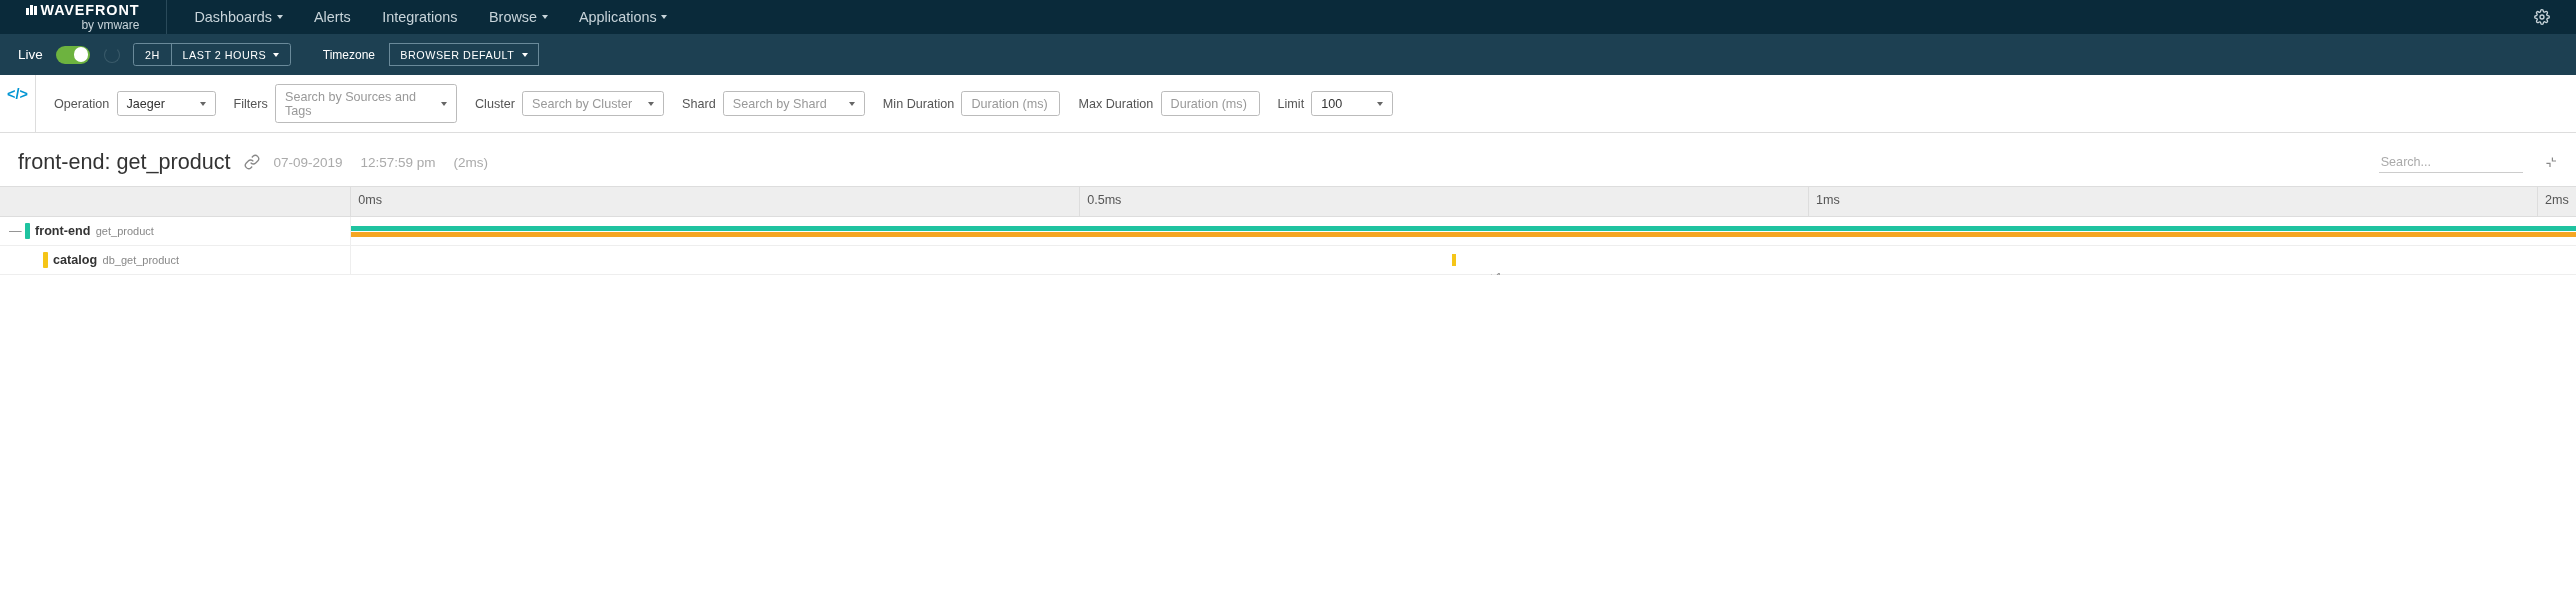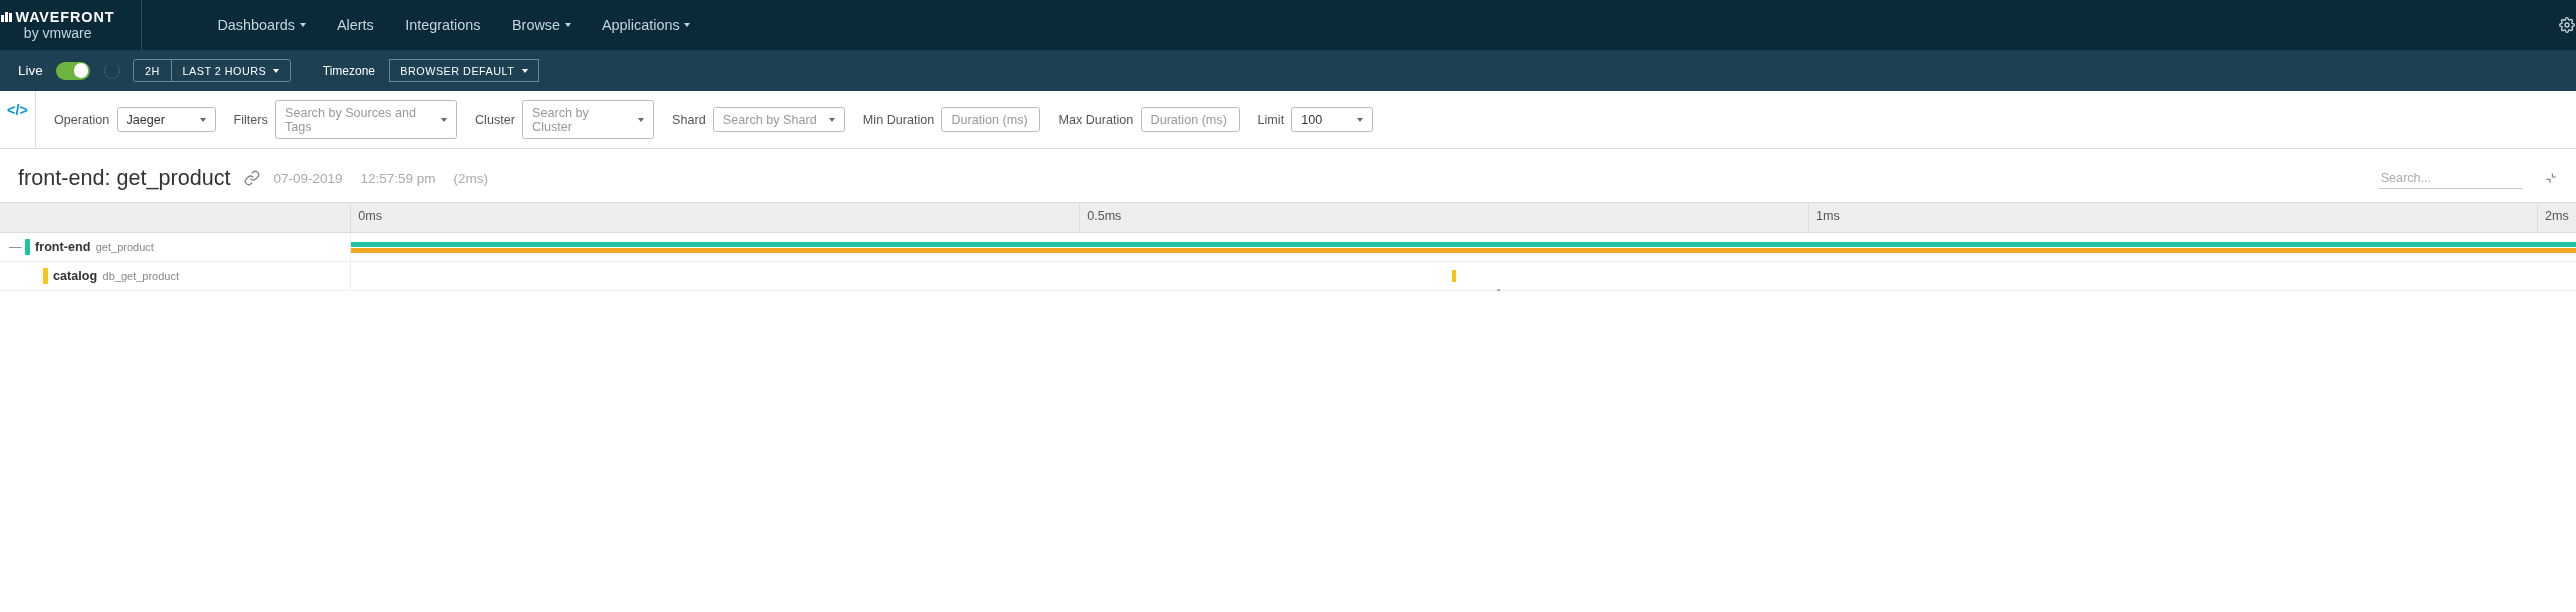--- a/index.html
+++ b/index.html
@@ -1,26 +1,26 @@
 <!DOCTYPE html>
 <html style="font-size:14.4px"><head>
 <meta charset="utf-8">
 <style>
 * { margin: 0; padding: 0; box-sizing: border-box; font-family: -apple-system, BlinkMacSystemFont, "Segoe UI", Helvetica, Arial, sans-serif; }
 body { background: #fff; font-size: 12.6px; color: #333; }
 
 
-.topnav { background: #0a2a3a; height: 50px; display: flex; align-items: center; padding: 0 1px; color: #c8d4da; gap: 48px; }
+.topnav { background: #0a2a3a; height: 34px; display: flex; align-items: center; padding: 0 26px; color: #c8d4da; }
 .logo { display: flex; align-items: center; gap: 5.4px; margin-right: 27px; padding-right: 27px; border-right: 0.9px solid #2a4a5a; height: 100%; }
 .logo-text { display: flex; flex-direction: column; line-height: 1; }
 .logo-main { font-size: 14.4px; font-weight: 700; letter-spacing: 0.9px; color: #fff; display: flex; align-items: center; gap: 3.6px; }
 .logo-bars { display: inline-flex; gap: 1.4px; align-items: flex-end; }
 .logo-bars span { width: 2.7px; background: #fff; display: inline-block; }
 .logo-bars span:nth-child(1){height:7.2px} .logo-bars span:nth-child(2){height:10.8px} .logo-bars span:nth-child(3){height:9px}
-.logo-sub { font-size: 14px; color: #c8d4da; text-align: center; margin-top: 1.8px; }
+.logo-sub { font-size: 12px; color: #c8d4da; text-align: right; margin-top: 1.8px; }
 .nav-items { display: flex; gap: 31.5px; }
 .nav-item { color: #c8d4da; font-size: 14.4px; display: flex; align-items: center; gap: 4.5px; cursor: pointer; }
 .nav-spacer { flex: 1; }
 .gear { color: #c8d4da; cursor: pointer; }
 
 .caret-down { width: 0; height: 0; border-left: 3.6px solid transparent; border-right: 3.6px solid transparent; border-top: 4.5px solid currentColor; display: inline-block; }
 
 
 .subnav { background: #1d4052; height: 41px; display: flex; align-items: center; padding: 0 18px; gap: 13.5px; color: #fff; }
 .live-label { color: #fff; font-size: 13.5px; }
@@ -36,21 +36,21 @@
 
 
 .filters-wrap { display: flex; border-bottom: 0.9px solid #ddd; }
 .code-tab { width: 36px; display: flex; align-items: flex-start; justify-content: center; padding-top: 10.8px; color: #0095d3; font-size: 14.4px; font-weight: 600; border-right: 0.9px solid #ddd; cursor: pointer; }
 .filters { flex: 1; padding: 9px 18px; display: flex; flex-wrap: wrap; gap: 18px; align-items: center; }
 .filter-item { display: flex; align-items: center; gap: 7.2px; }
 .filter-label { color: #555; font-size: 12.6px; }
 .select, .input { border: 0.9px solid #bbb; border-radius: 2.7px; padding: 4.5px 9px; font-size: 12.6px; background: #fff; display: flex; align-items: center; gap: 9px; min-height: 25px; cursor: pointer; }
 .select .val { color: #333; }
 .input { color: #999; cursor: text; }
-.w-110{width:99px} .w-220{width:182px} .w-160{width:132px} .w-70{width:82px}
+.w-110{width:99px} .w-220{width:182px} .w-160{width:142px} .w-70{width:82px}
 .select .caret-down { border-top-color: #666; margin-left: auto; }
 
 
 .trace-header { padding: 16px 18px 10.8px 18px; display: flex; align-items: center; gap: 13.5px; }
 .trace-title { font-size: 21.6px; font-weight: 400; color: #333; }
 .link-icon { color: #888; cursor: pointer; }
 .trace-meta { color: #aaa; font-size: 13.5px; display: flex; gap: 18px; }
 .search-box { margin-left: auto; border: none; border-bottom: 0.9px solid #ccc; padding: 3.6px 1.8px; font-size: 12.6px; width: 144px; outline: none; color: #333; }
 .search-box::placeholder { color: #aaa; }
 .collapse-icon { color: #888; cursor: pointer; margin-left: 7.2px; }

